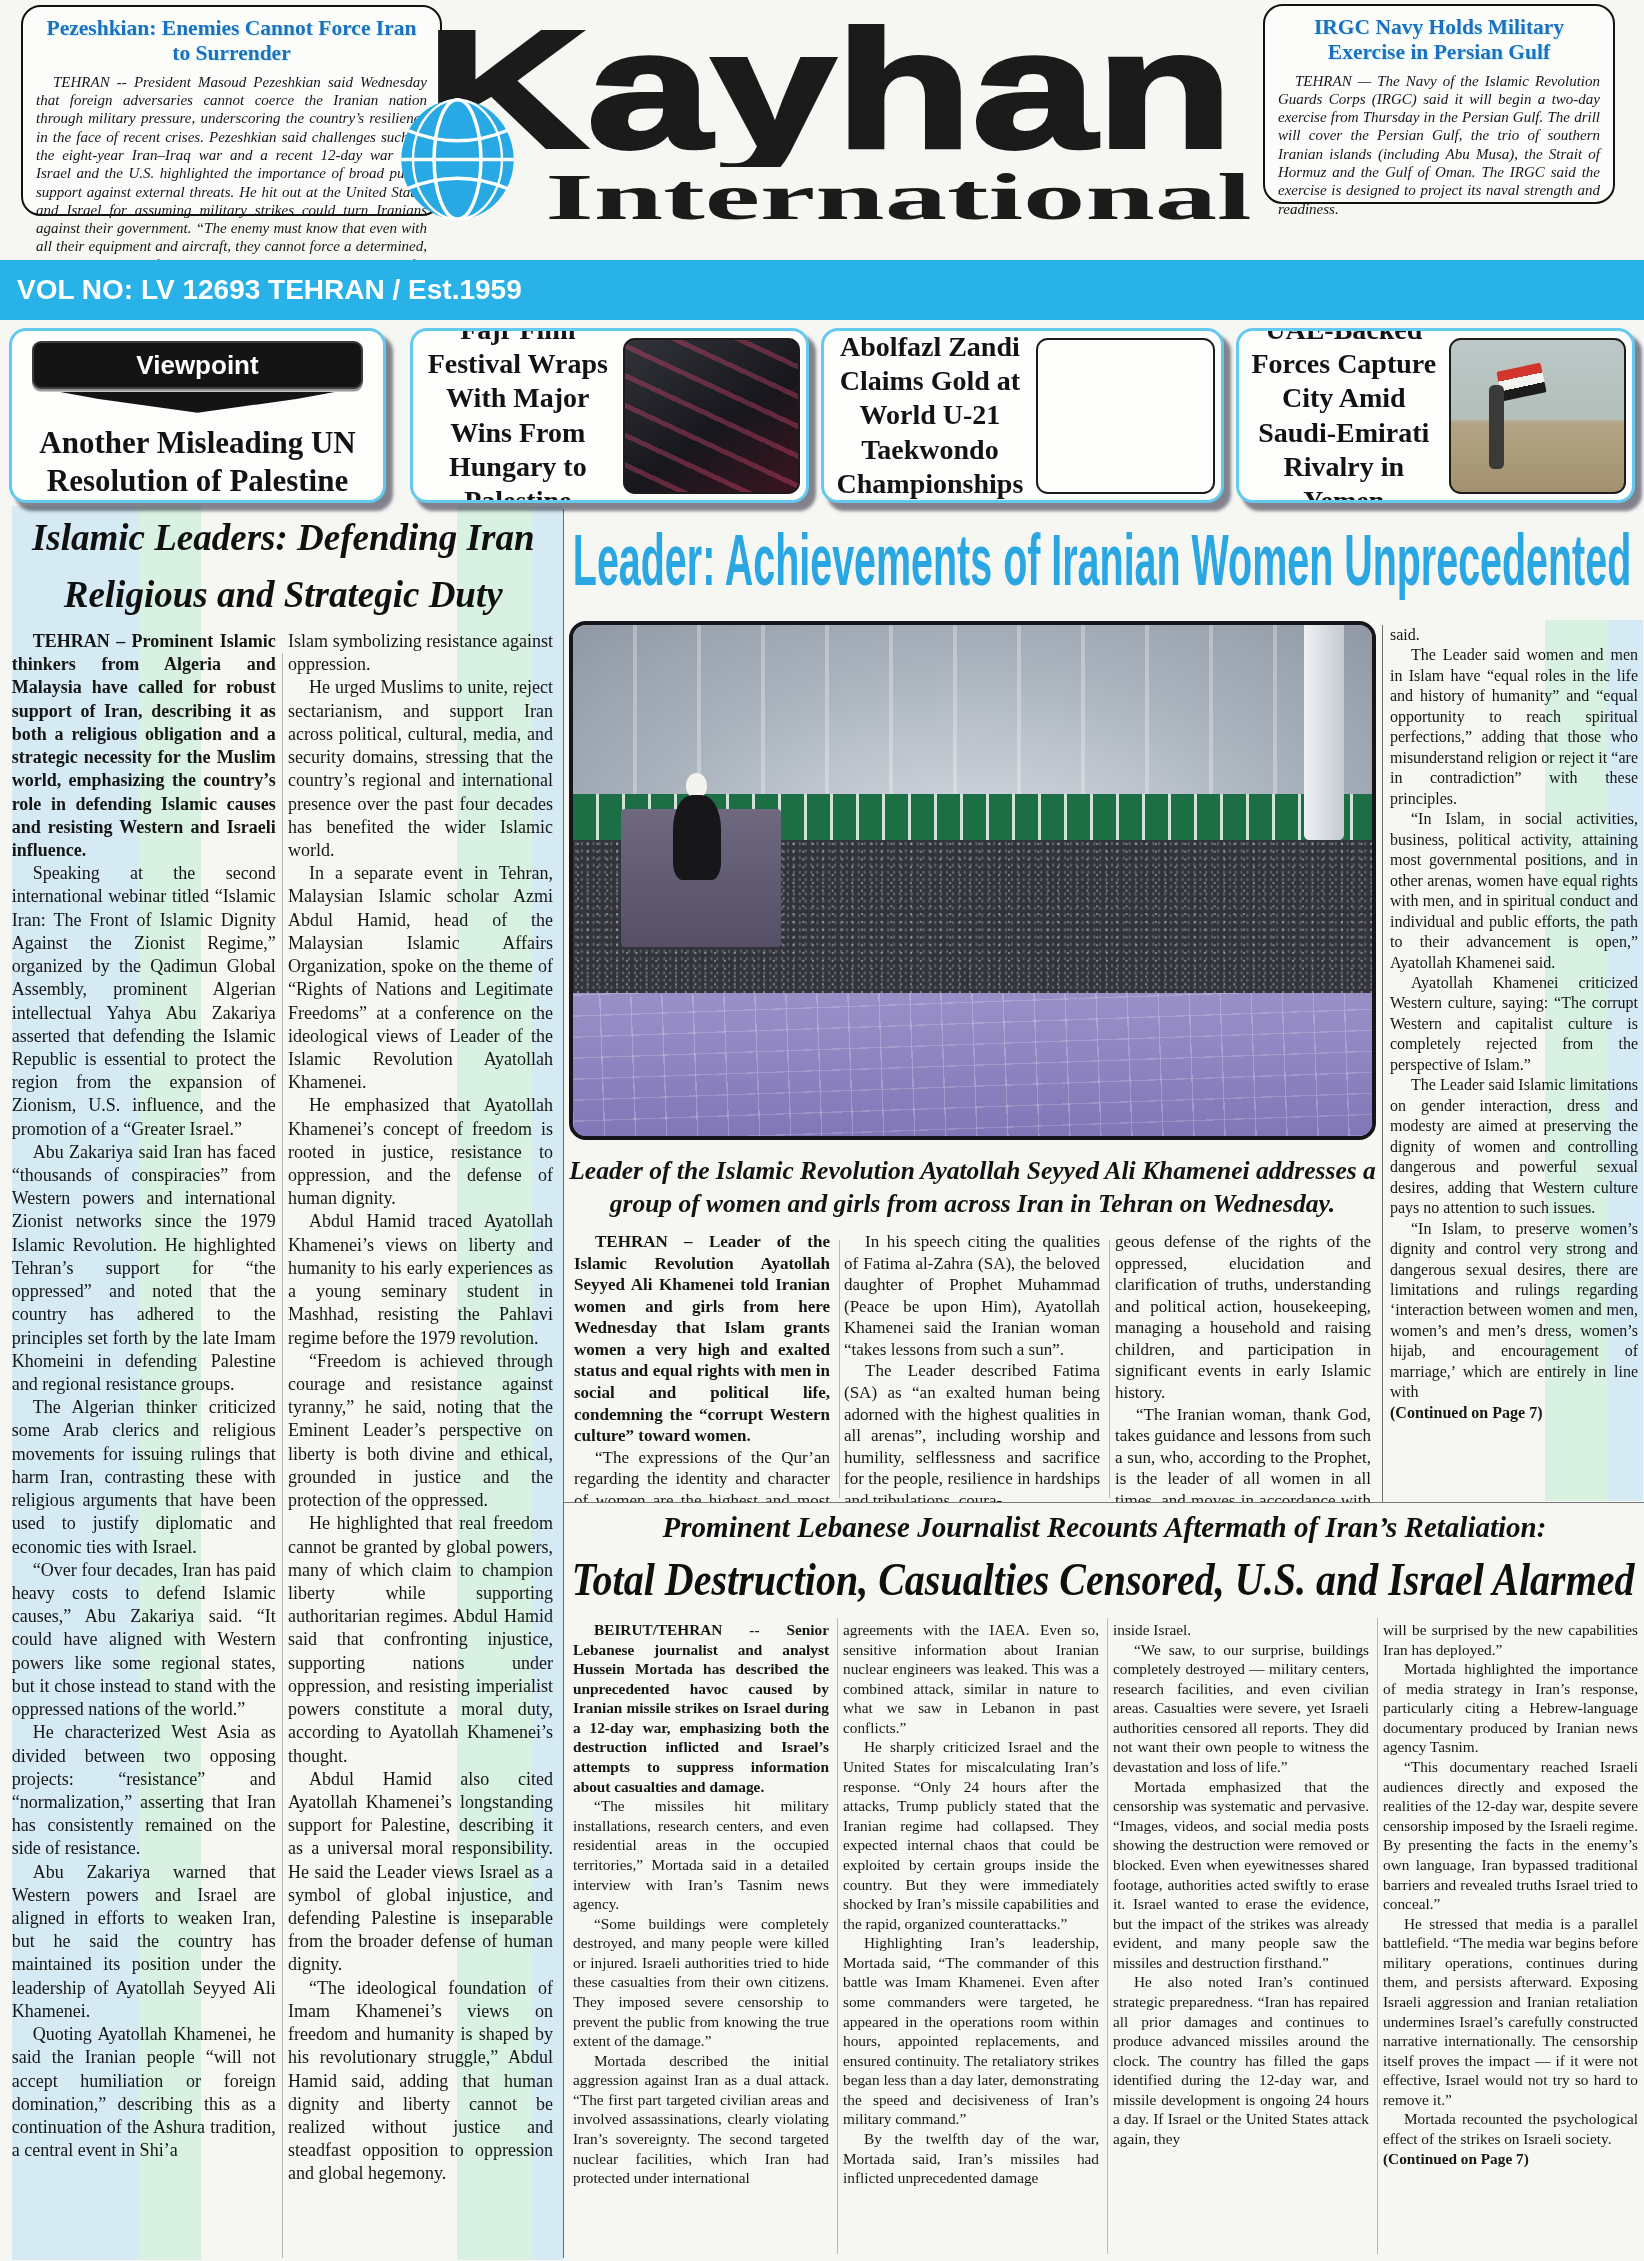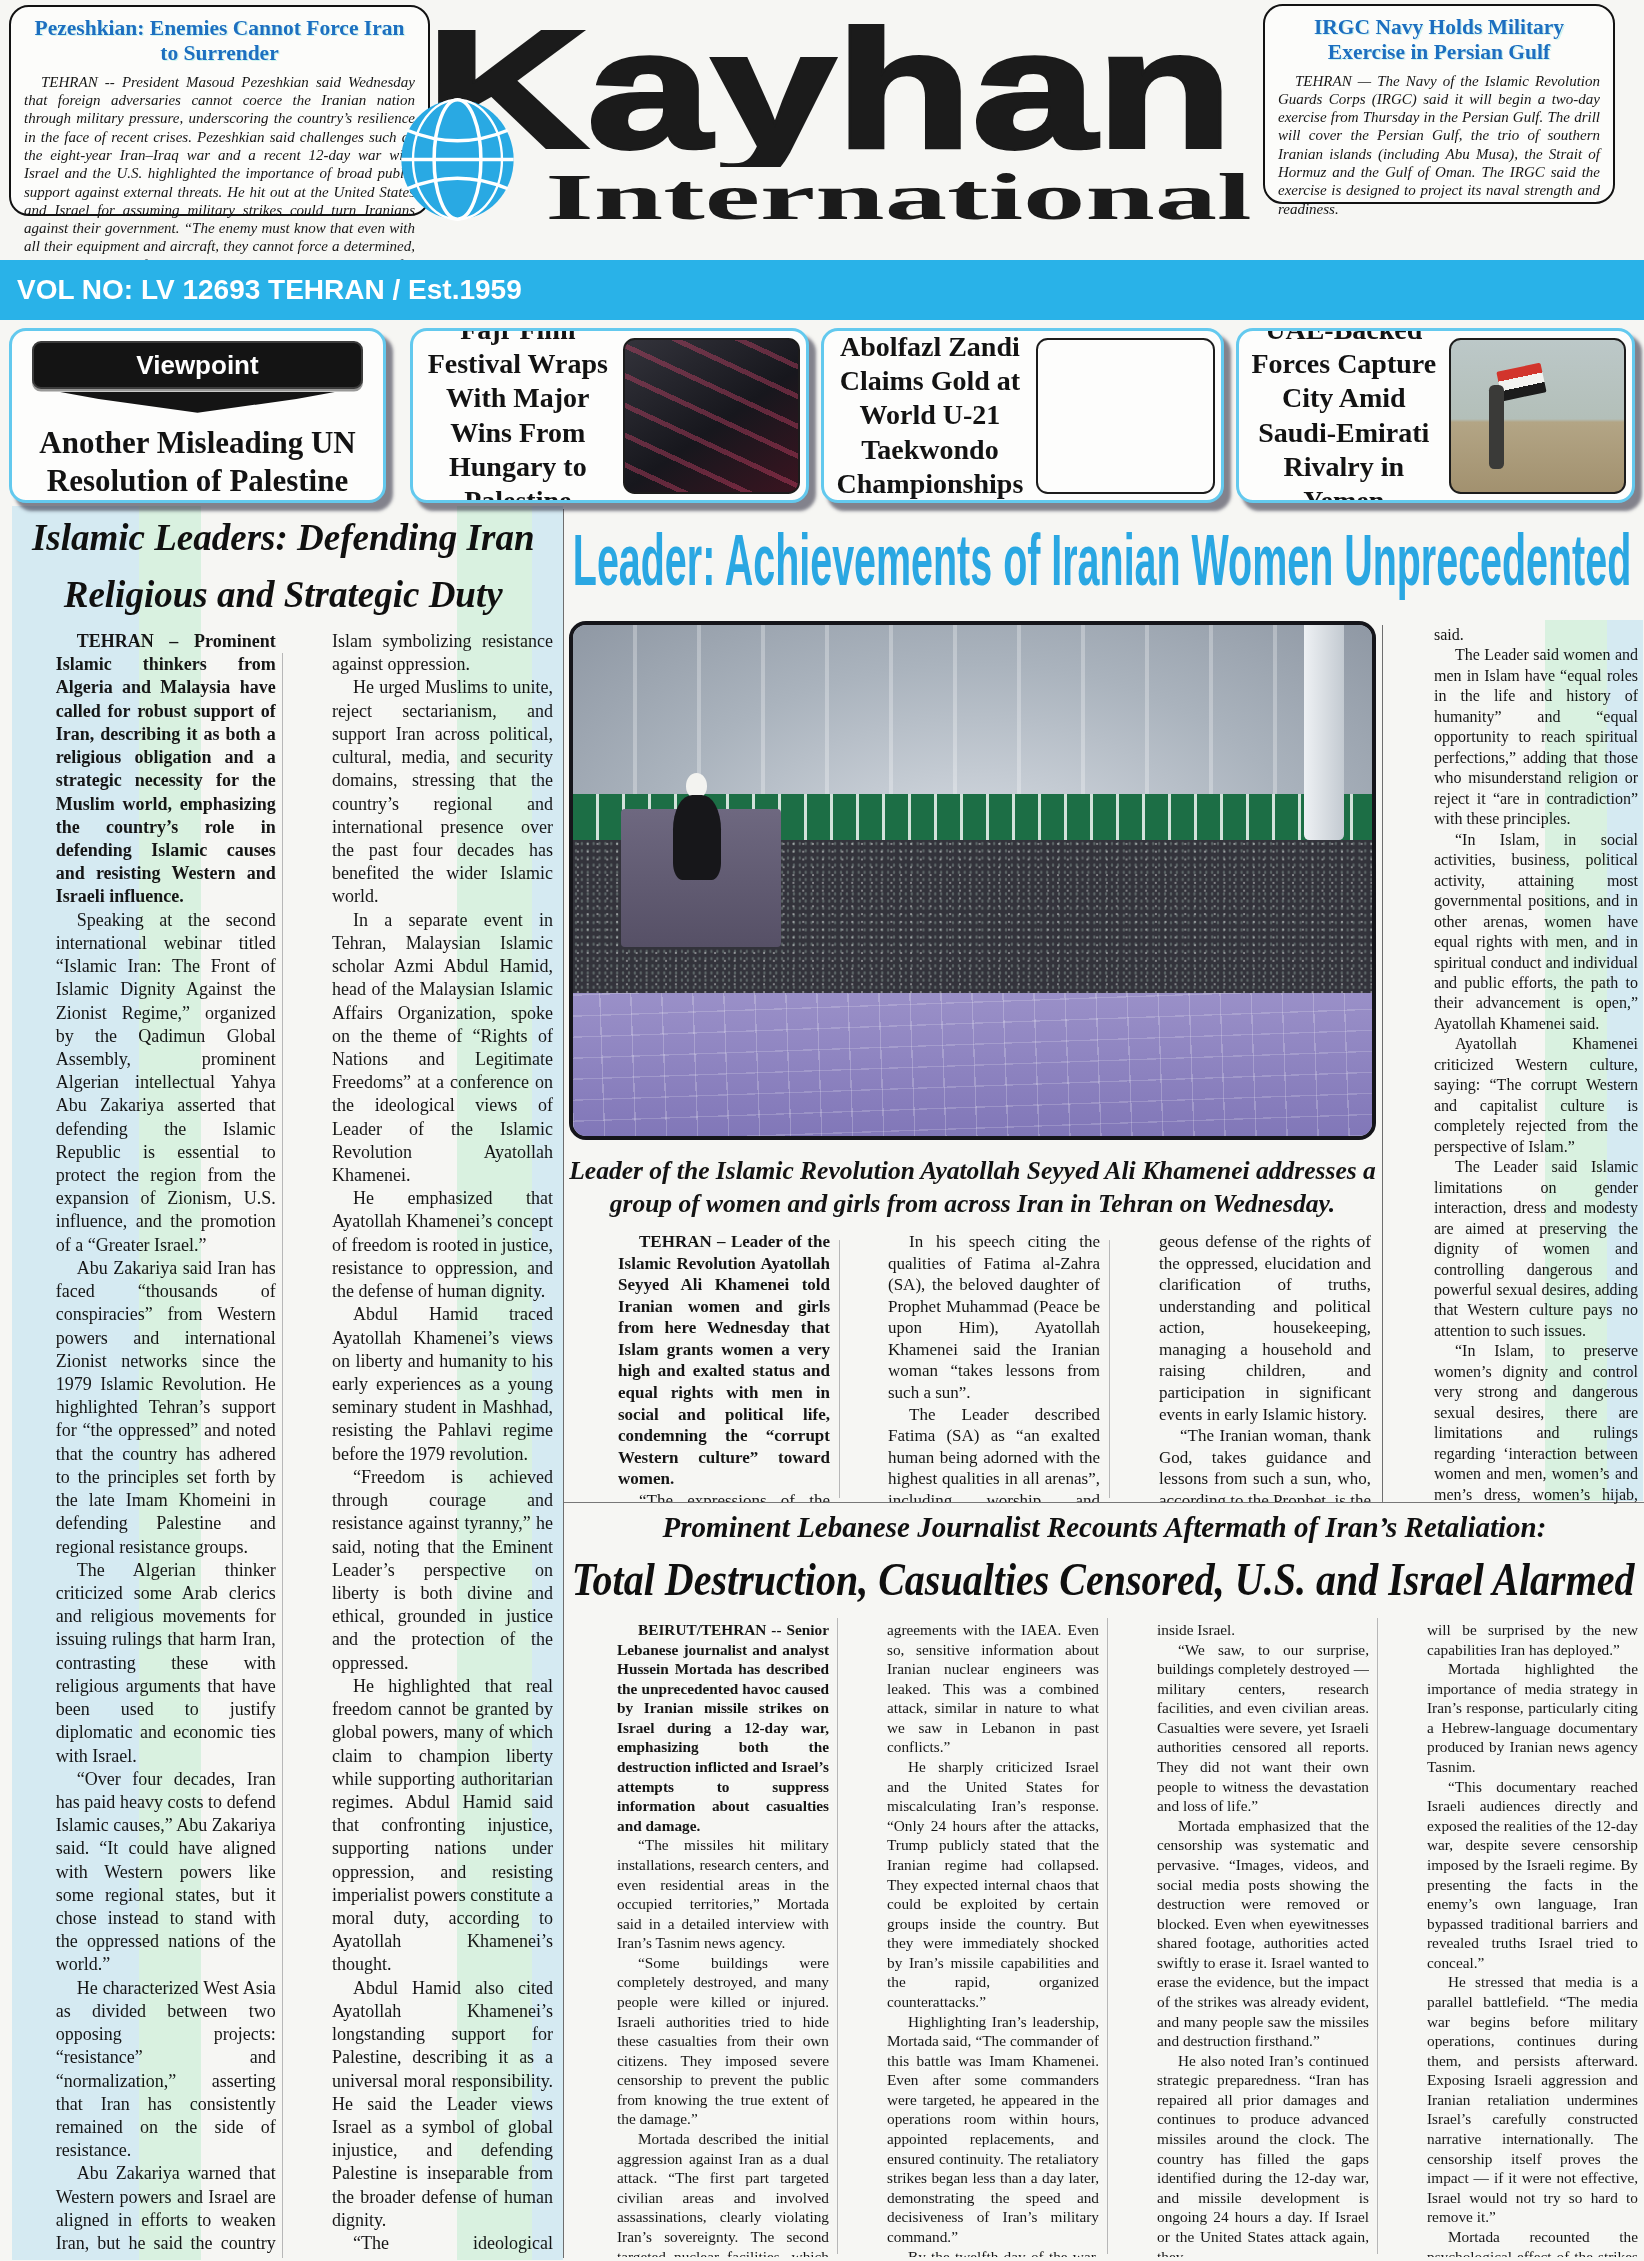--- a/index.html
+++ b/index.html
@@ -86,21 +86,21 @@
       repeating-linear-gradient(-2deg,rgba(255,255,255,.18) 0 1.3px,transparent 1.3px 21px),
       linear-gradient(#9a90c8,#8177b8);}
   .ph-stage{position:absolute;left:6%;top:36%;width:20%;height:27%;
       background:linear-gradient(#6e6880,#565066);border-radius:3.9px;}
   .ph-figure{position:absolute;left:12.5%;top:29%;width:6%;height:21%;}
   .ph-figure .head{position:absolute;left:28%;top:0;width:44%;height:24%;background:#f3f3f0;border-radius:50%;}
   .ph-figure .body{position:absolute;left:0;top:20%;width:100%;height:80%;background:#17171a;border-radius:40% 40% 20% 20%;}
   .ph-pillar{position:absolute;right:3.5%;top:0;width:5%;height:42%;
       background:linear-gradient(90deg,#eef1f4,#c3cad1);border-radius:0 0 5.2px 5.2px;}
   
-  .col{position:absolute;z-index:2;overflow:hidden;box-sizing:border-box;padding-left:44px;}
+  .col{position:absolute;z-index:2;overflow:hidden;box-sizing:border-box;}
   .col p{margin:0;text-indent:21px;text-align:justify;}
   .col p.lead{font-weight:bold;}
   .cols-left{font-size:18px;line-height:1.29;}
   .cols-mid{font-size:17px;line-height:1.27;}
   .col-right{font-size:16px;line-height:1.28;font-family:Liberation Serif, serif;}
   .cols-bottom{font-size:15.3px;line-height:1.28;}
   .col.cont .plist p:first-child{text-indent:0;}
   .continued{font-weight:bold;text-align:left;text-indent:0 !important;padding-right:3.9px;}
   
   .vr{position:absolute;width:1.3px;background:#6e6e6e;z-index:1;}
@@ -110,21 +110,21 @@
 </head>
 <body>
 
 <div class="stripe blue" style="left:11.7px;top:506px;width:127px;height:1754px"></div>
 <div class="stripe green" style="left:139px;top:506px;width:62px;height:1754px"></div>
 <div class="stripe green" style="left:457px;top:506px;width:75px;height:1754px"></div>
 <div class="stripe blue" style="left:532px;top:506px;width:31px;height:1754px"></div>
 <div class="stripe green" style="left:1545px;top:620px;width:62px;height:881px"></div>
 <div class="stripe blue" style="left:1607px;top:620px;width:36px;height:881px"></div>
 
-<div class="newsbox" style="left:9px;top:5.2px;width:421px;height:211px">
+<div class="newsbox" style="left:21px;top:5.2px;width:421px;height:211px">
   <h2>Pezeshkian: Enemies Cannot Force Iran to Surrender</h2>
   <div class="boxbody">
       <p>TEHRAN -- President Masoud Pezeshkian said Wednesday that foreign adversaries cannot coerce the Iranian nation through military pressure, underscoring the country’s resilience in the face of recent crises. Pezeshkian said challenges such as the eight-year Iran–Iraq war and a recent 12-day war with Israel and the U.S. highlighted the importance of broad public support against external threats. He hit out at the United States and Israel for assuming military strikes could turn Iranians against their government. “The enemy must know that even with all their equipment and aircraft, they cannot force a determined, resistant, and steadfast nation to surrender,” he said, calling for national unity across ethnic, gender, and linguistic lines.</p>
     </div>
 </div>
 
 <div class="newsbox" style="left:1263px;top:4px;width:352px;height:200px">
   <h2>IRGC Navy Holds Military Exercise in Persian Gulf</h2>
   <div class="boxbody">
       <p>TEHRAN — The Navy of the Islamic Revolution Guards Corps (IRGC) said it will begin a two-day exercise from Thursday in the Persian Gulf. The drill will cover the Persian Gulf, the trio of southern Iranian islands (including Abu Musa), the Strait of Hormuz and the Gulf of Oman. The IRGC said the exercise is designed to project its naval strength and readiness.</p>

